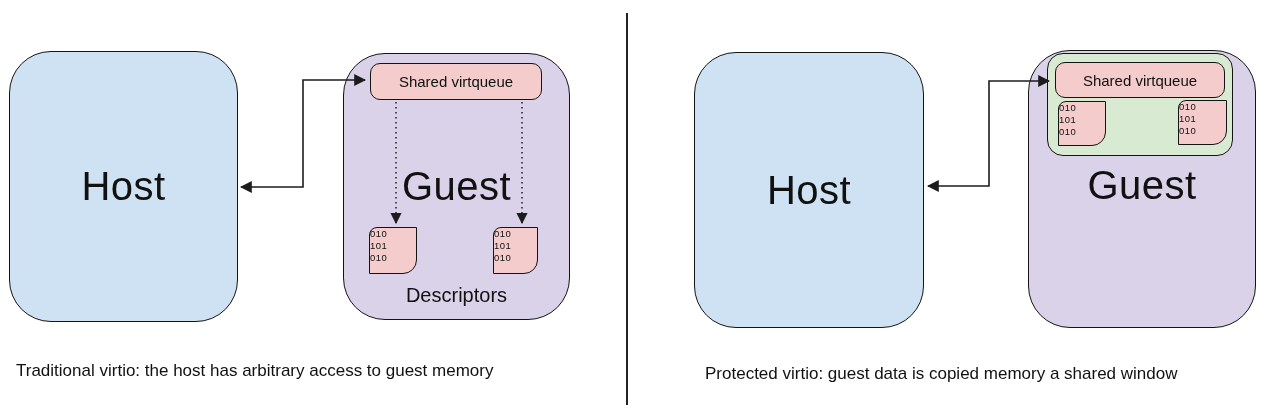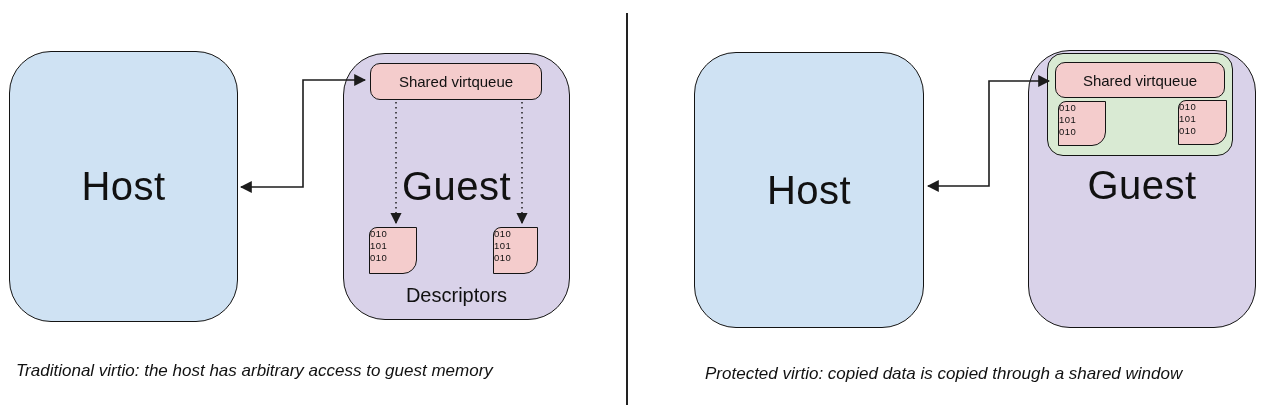--- a/index.html
+++ b/index.html
@@ -18,21 +18,21 @@
       display:flex;align-items:center;justify-content:center;font-size:15px;z-index:4;}
 
   .window{background:var(--window-fill);border:1.6px solid var(--border);border-radius:16px;z-index:3;}
 
   .note{background:var(--descriptor-fill);border:1.2px solid var(--border);
         border-radius:8px 0 14px 0;z-index:4;
         font-size:9.5px;line-height:12px;text-align:left;padding-top:0;
         letter-spacing:.5px;}
 
   .descriptors-label{font-size:20px;text-align:center;z-index:6;}
-  .caption{font-size:17px;white-space:nowrap;font-style:italic;}
+  .caption{font-size:17px;white-space:nowrap;}
 
   svg.overlay{position:absolute;left:0;top:0;z-index:5;pointer-events:none;}
   .guest-label-overlay{text-align:center;z-index:6;}
 </style>
 </head>
 <body>
 
 <div class="canvas">
 
   
@@ -89,21 +89,21 @@
     </div>
 
     <div class="abs note" style="left:1178px;top:100px;width:49px;height:45px;">
       <div>010</div>
       <div>101</div>
       <div>010</div>
     </div>
 
     <div class="abs big-label guest-label-overlay" style="left:1028px;top:163px;width:228px;">Guest</div>
 
-    <div class="abs caption" style="left:705px;top:364px;">Protected virtio: copied data is copied through a shared window</div>
+    <div class="abs caption" style="left:705px;top:364px;">Protected virtio: guest data is copied memory a shared window</div>
   </div>
 
   
   <svg class="overlay" width="1266" height="408" viewBox="0 0 1266 408">
     <defs>
       <marker id="arr" viewBox="0 0 10 10" refX="9" refY="5" markerWidth="7.5" markerHeight="7.5" orient="auto-start-reverse">
         <path d="M0,0 L10,5 L0,10 z" fill="#1c1c1c"></path>
       </marker>
     </defs>
 

